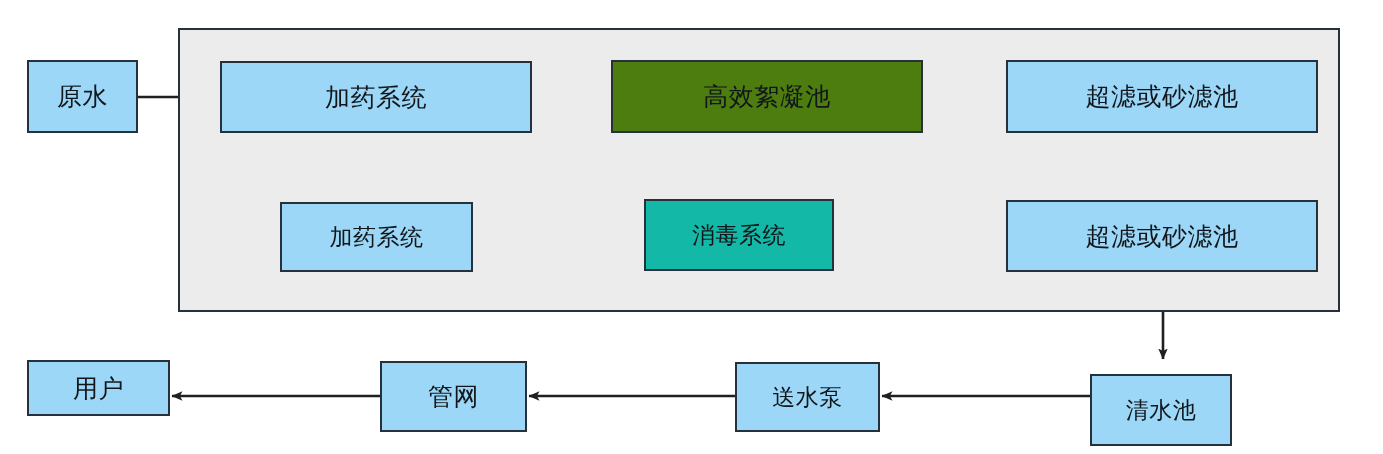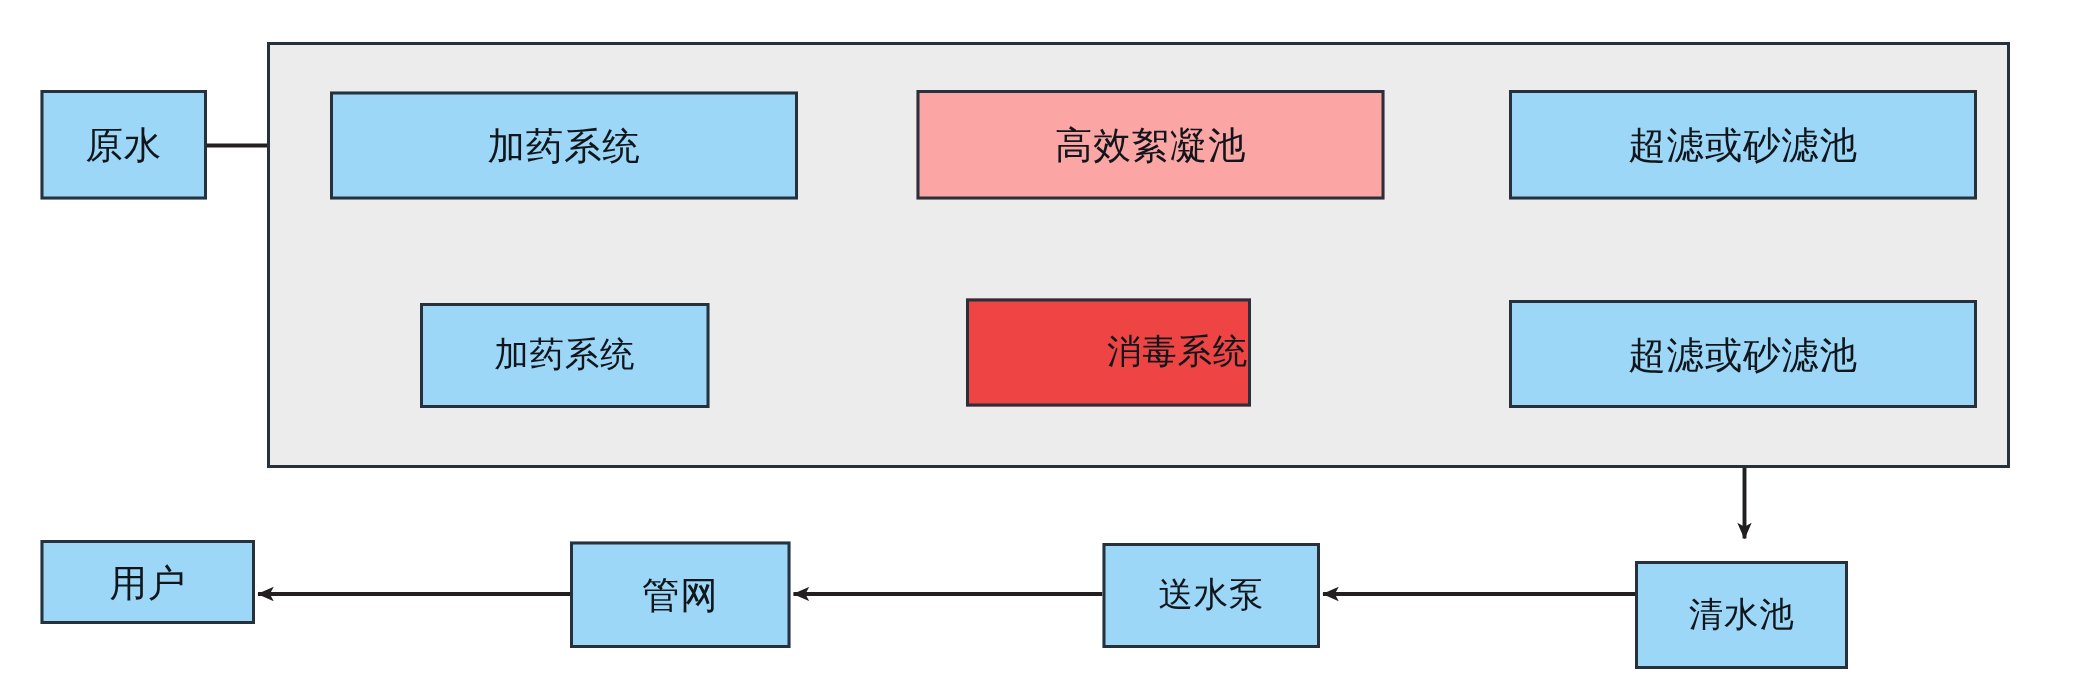--- a/index.html
+++ b/index.html
@@ -88,33 +88,33 @@
   </svg>
 
   <div class="node" id="node-raw-water" style="left: 27px; top: 60px; width: 111px; height: 73px; background: rgb(156, 215, 247); border-color: rgb(38, 49, 59);">
     <span class="node-label">原水</span>
   </div>
 
   <div class="node" id="node-pipe-mixer" style="left: 220px; top: 61px; width: 312px; height: 72px; background: rgb(156, 215, 247); border-color: rgb(38, 49, 59);">
     <span class="node-label">加药系统</span>
   </div>
 
-  <div class="node" id="node-flocculation" style="left: 611px; top: 60px; width: 312px; height: 73px; background: #fca5a5; border-color: rgb(38, 49, 59);">
+  <div class="node" id="node-flocculation" style="left: 611px; top: 60px; width: 312px; height: 73px; background: #4d7c0f; border-color: rgb(38, 49, 59);">
     <span class="node-label">高效絮凝池</span>
   </div>
 
   <div class="node" id="node-sedimentation" style="left: 1006px; top: 60px; width: 312px; height: 73px; background: rgb(156, 215, 247); border-color: rgb(38, 49, 59);">
     <span class="node-label">超滤或砂滤池</span>
   </div>
 
   <div class="node" id="node-dosing-system" style="left: 280px; top: 202px; width: 193px; height: 70px; background: rgb(156, 215, 247); border-color: rgb(38, 49, 59);">
     <span class="node-label sm">加药系统</span>
   </div>
 
-  <div class="node" id="node-disinfection" style="left: 644px; top: 199px; width: 190px; height: 72px; background: #ef4444; border-color: rgb(38, 49, 59); justify-content: flex-end;">
+  <div class="node" id="node-disinfection" style="left: 644px; top: 199px; width: 190px; height: 72px; background: #14b8a6; border-color: rgb(38, 49, 59);">
     <span class="node-label sm">消毒系统</span>
   </div>
 
   <div class="node" id="node-filtration" style="left: 1006px; top: 200px; width: 312px; height: 72px; background: rgb(156, 215, 247); border-color: rgb(38, 49, 59);">
     <span class="node-label">超滤或砂滤池</span>
   </div>
 
   <div class="node" id="node-clear-water-tank" style="left: 1090px; top: 374px; width: 142px; height: 72px; background: rgb(156, 215, 247); border-color: rgb(38, 49, 59);">
     <span class="node-label sm">清水池</span>
   </div>

